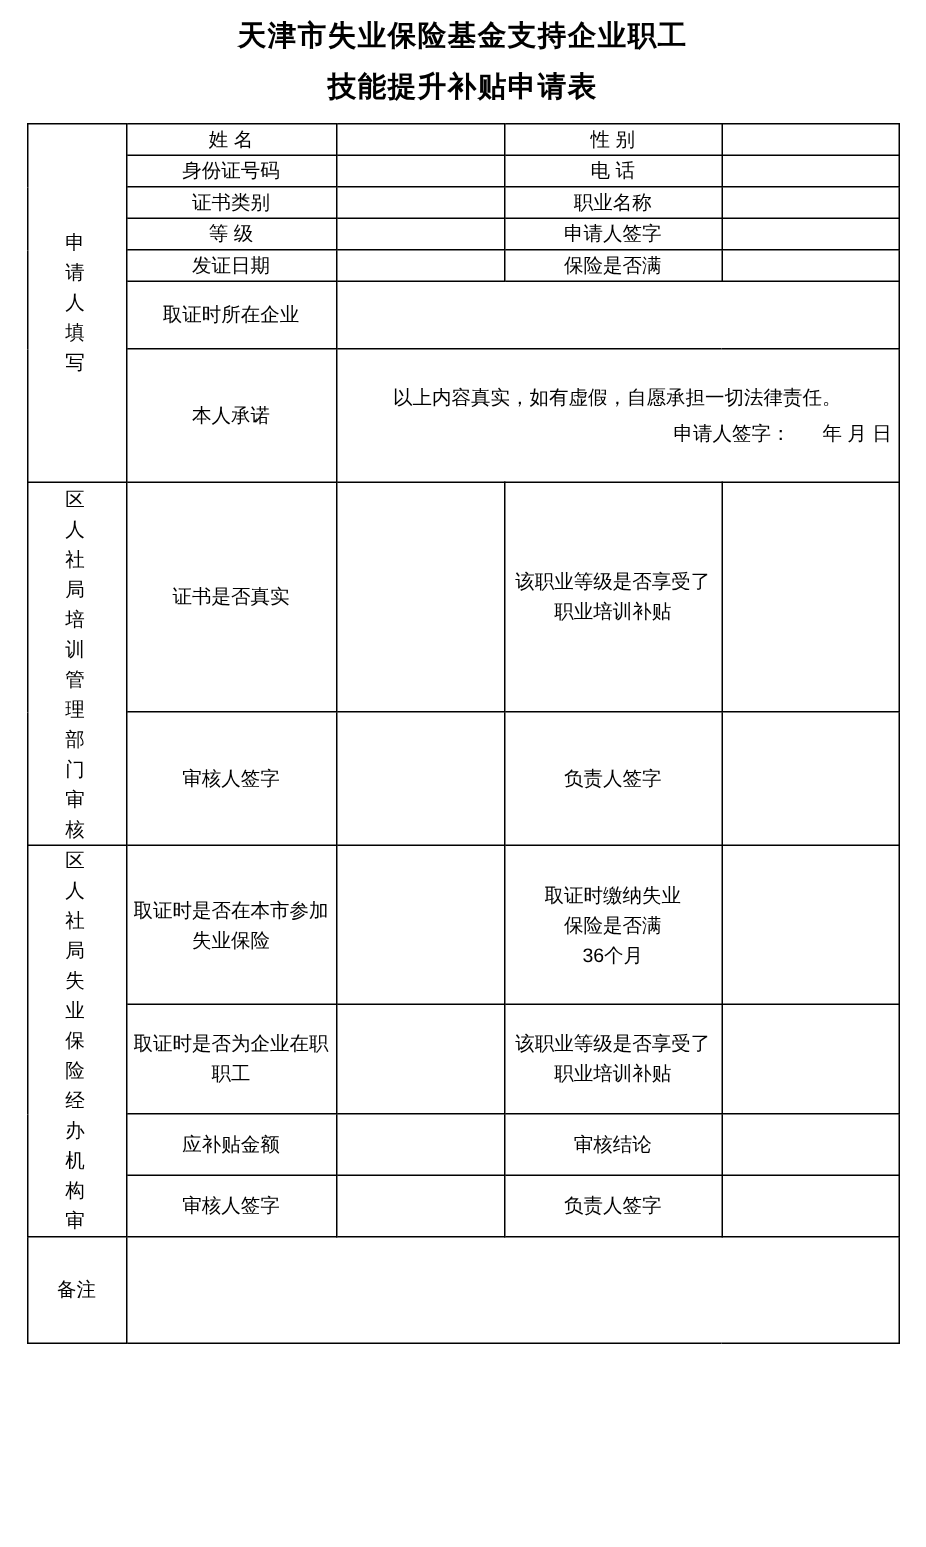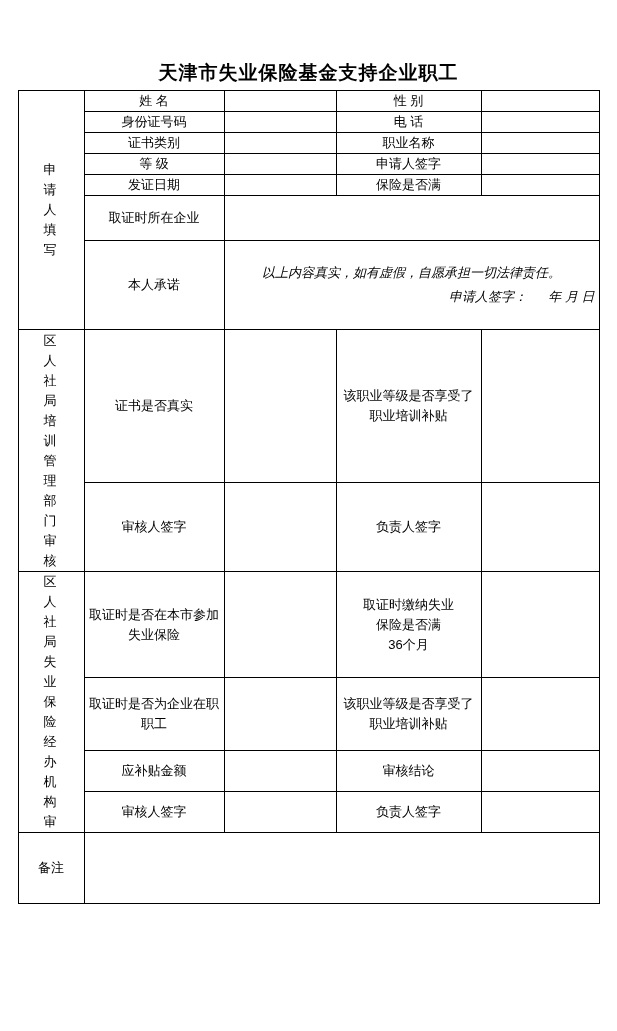--- a/index.html
+++ b/index.html
@@ -12,21 +12,20 @@
     height: 1031px;
     font-family: "Liberation Sans", sans-serif;
     color: #000000;
     overflow: hidden;
   }
   .page {
     position: relative;
     width: 617px;
     height: 830px;
     box-sizing: border-box;
-    margin-top: 48px;
   }
   .title {
     text-align: center;
     font-weight: bold;
     font-size: 19px;
     line-height: 34px;
     letter-spacing: 1px;
     padding-top: 8px;
   }
   .title-line2 {
@@ -58,39 +57,39 @@
     letter-spacing: 2px;
   }
   td.vlabel span {
     display: block;
   }
   td.promise {
     text-align: left;
     vertical-align: top;
     padding: 8px 10px 8px 10px;
     line-height: 28px;
-    font-style: italic;
   }
   .promise-sign {
     text-align: right;
     margin-top: 4px;
     padding-left: 30px;
   }
   .sp {
     display: inline-block;
     width: 14px;
   }
   td.blank { }
 </style>
 </head>
 <body>
 
 <div class="page">
 
   <div class="title">天津市失业保险基金支持企业职工</div>
+  <div class="title-line2">技能提升补贴申请表</div>
 
   <table class="form">
     <colgroup>
       <col style="width:66px">
       <col style="width:140px">
       <col style="width:112px">
       <col style="width:145px">
       <col style="width:118px">
     </colgroup>
     <tbody>

